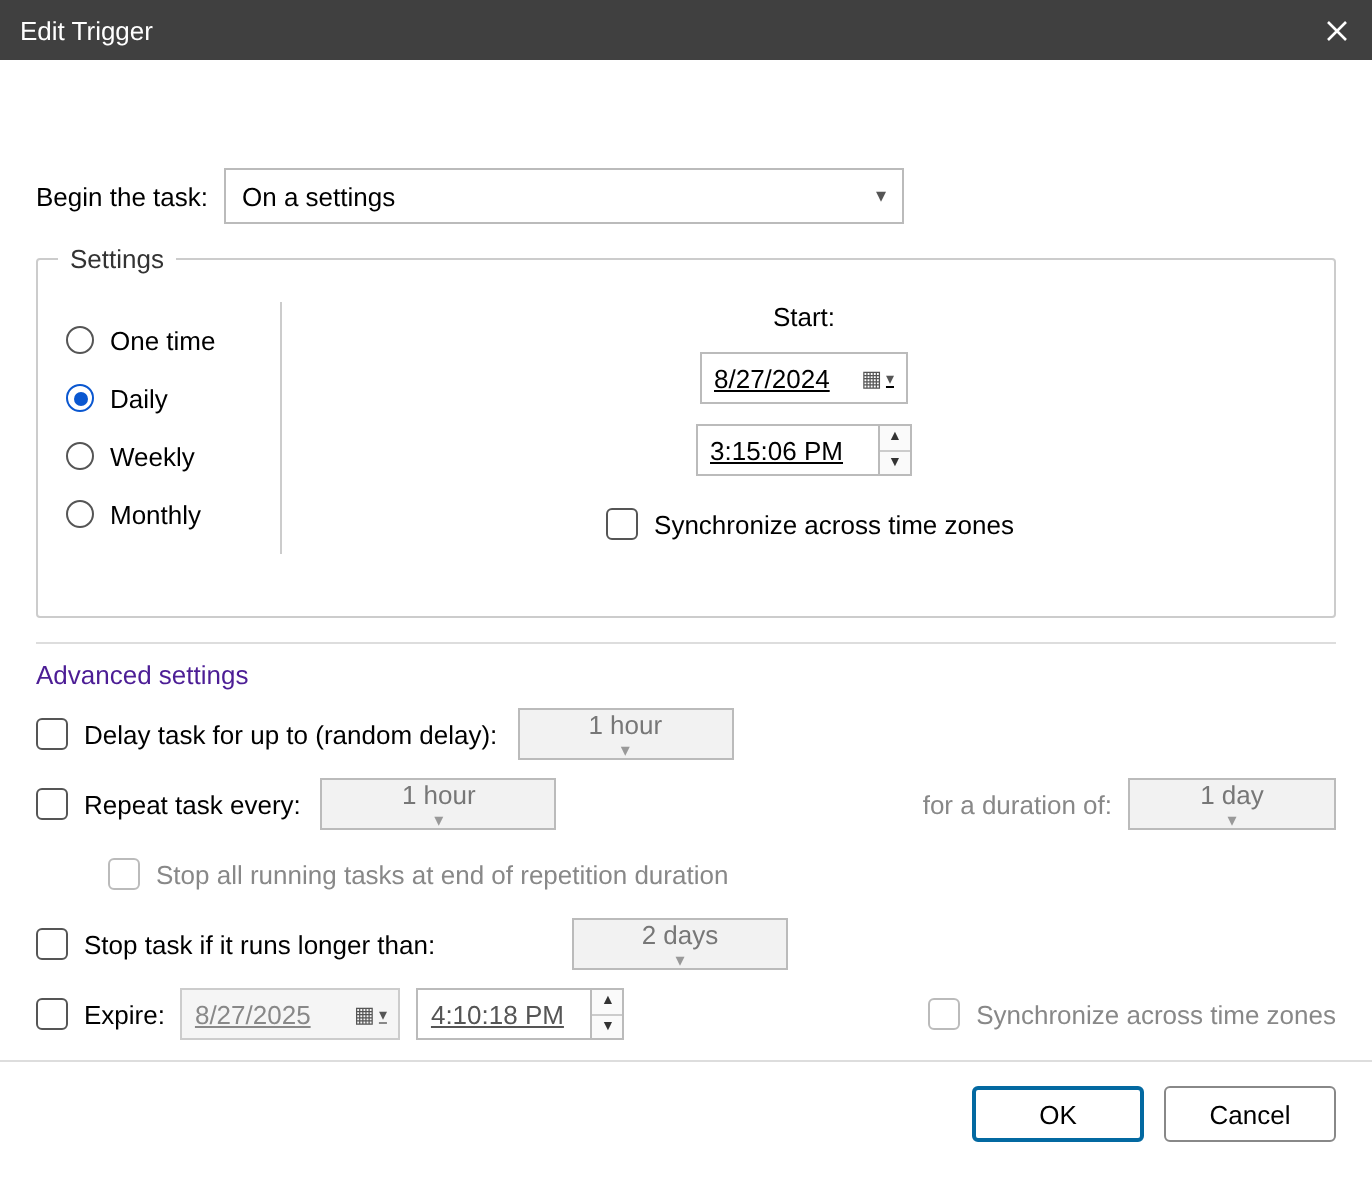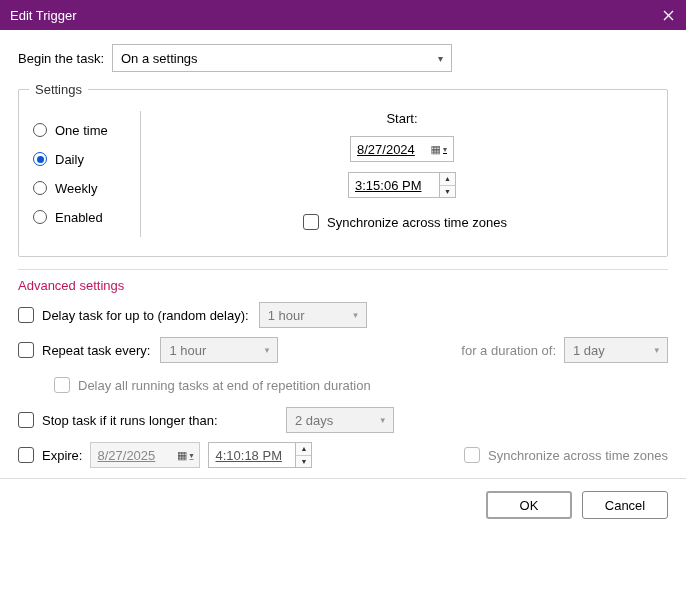--- a/index.html
+++ b/index.html
@@ -1,25 +1,25 @@
 <!DOCTYPE html>
 <html><head>
 <meta charset="utf-8">
 <style>
 * { box-sizing: border-box; font-family: "Segoe UI", Arial, sans-serif; font-size: 13px; }
 body { margin: 0; background: #fff; width: 686px; height: 600px; overflow: hidden; }
-.titlebar { background: #701a75; color: #fff; height: 30px; display: flex; align-items: center; padding: 0 10px; justify-content: space-between; }
+.titlebar { background: #404040; color: #fff; height: 30px; display: flex; align-items: center; padding: 0 10px; justify-content: space-between; }
 .titlebar .title { font-size: 13px; }
 .titlebar .close { width: 16px; height: 16px; display: flex; align-items: center; justify-content: center; cursor: pointer; }
-.content { padding: 14px 18px 2px 18px; }
+.content { padding: 14px 18px 2px 18px; margin-top: 40px; }
 .row { display: flex; align-items: center; margin-bottom: 10px; }
 .label { margin-right: 8px; color: #000; }
 .select { border: 1px solid #bbb; background: #fff; height: 28px; padding: 0 8px; display: flex; justify-content: space-between; align-items: center; position: relative; }
 .select .chev { color: #555; font-size: 10px; }
-fieldset { border: 1px solid #ccc; border-radius: 2px; padding: 10px 10px 16px 10px; margin: 0 0 12px 0; }
+fieldset { border: 1px solid #ccc; border-radius: 2px; padding: 10px 10px 28px 10px; margin: 0 0 12px 0; }
 legend { padding: 0 6px; color: #333; }
 .settings-body { display: flex; align-items: center; }
 .radios { width: 112px; padding: 6px 4px; border-right: 1px solid #ccc; }
 .radio-item { display: flex; align-items: center; margin: 6px 0 14px 0; cursor: pointer; }
 .radio-item:last-child { margin-bottom: 6px; }
 .radio { width: 14px; height: 14px; border: 1.5px solid #555; border-radius: 50%; margin-right: 8px; display: flex; align-items: center; justify-content: center; }
 .radio.checked { border-color: #0a57d0; }
 .radio.checked::after { content: ""; width: 7px; height: 7px; background: #0a57d0; border-radius: 50%; }
 .schedule-right { flex: 1; padding: 4px 8px 4px 14px; }
 .start-row { display: flex; align-items: center; gap: 10px; flex-direction: column; }
@@ -32,26 +32,26 @@
 .spinner div:first-child { border-bottom: 1px solid #ccc; }
 .ck { width: 16px; height: 16px; border: 1.5px solid #555; border-radius: 3px; margin-right: 8px; flex-shrink: 0; display: flex; align-items: center; justify-content: center; background:#fff; cursor:pointer;}
 .ck.checked { background: #0a57d0; border-color: #0a57d0; }
 .ck.checked::after { content: ""; width: 4px; height: 8px; border: solid #fff; border-width: 0 2px 2px 0; transform: rotate(45deg); margin-top:-2px; }
 .ck.disabled { border-color: #bbb; }
 .check-row { display: flex; align-items: center; margin: 7px 0; min-height: 28px; }
 .recur-box { border: 1px solid #ccc; margin-top: 16px; padding: 14px 16px 60px 16px; background: #f9f9f9; display: flex; align-items: center; gap: 10px; }
 .numfield { border: 1px solid #bbb; background: #fff; width: 38px; height: 24px; display: flex; align-items: center; padding: 0 6px; }
 .disabled-text { color: #888; }
 .hr { border: none; border-top: 1px solid #ddd; margin: 2px 0 8px 0; }
-.adv-label { margin: 4px 0 8px 0; color: #be185d; }
-.combo { border: 1px solid #bbb; background: #f2f2f2; color: #777; height: 26px; display: flex; align-items: center; padding: 0 8px; justify-content: space-between; }
+.adv-label { margin: 4px 0 8px 0; color: #4c1d95; }
+.combo { border: 1px solid #bbb; background: #f2f2f2; color: #777; height: 26px; display: flex; align-items: center; padding: 0 8px; justify-content: space-between; flex-direction: column; }
 .combo .chev { font-size: 9px; color:#999;}
 .footer { border-top: 1px solid #ddd; padding: 12px 18px; display: flex; justify-content: flex-end; gap: 10px; }
 .btn { min-width: 86px; height: 28px; border: 1px solid #888; background: #fff; border-radius: 3px; display: flex; align-items: center; justify-content: center; cursor: pointer; }
-.btn.primary { border: 2px solid #a3a3a3; }
+.btn.primary { border: 2px solid #0369a1; }
 .indent { margin-left: 36px; }
 .flex-spread { flex:1; display:flex; align-items:center; justify-content:space-between; gap:12px;}
 .field-g { display:flex; align-items:center; }
 </style>
 </head>
 <body>
 
 <div class="titlebar">
   <span class="title">Edit Trigger</span>
   <span class="close">
@@ -82,21 +82,21 @@
         <div class="radio-item">
             <span class="radio checked"></span>
             <span>Daily</span>
           </div>
         <div class="radio-item">
             <span class="radio"></span>
             <span>Weekly</span>
           </div>
         <div class="radio-item">
             <span class="radio"></span>
-            <span>Enabled</span>
+            <span>Monthly</span>
           </div>
       </div>
       <div class="schedule-right">
         <div class="start-row">
           <span>Start:</span>
           <div class="field-g">
             <div class="datebox">
               <span>8/27/2024</span>
               <span class="cal">▦<span style="font-size:8px">▾</span></span>
             </div>
@@ -144,21 +144,21 @@
         <div class="combo" style="width:104px">
             <span>1 day</span>
             <span class="chev">▾</span>
           </div>
       </div>
     </div>
   </div>
 
   <div class="check-row indent">
     <span class="ck disabled"></span>
-    <span class="disabled-text">Delay all running tasks at end of repetition duration</span>
+    <span class="disabled-text">Stop all running tasks at end of repetition duration</span>
   </div>
 
   <div class="check-row">
     <span class="ck"></span>
     <span style="width:244px">Stop task if it runs longer than:</span>
     <div class="combo" style="width:108px">
         <span>2 days</span>
         <span class="chev">▾</span>
       </div>
   </div>

